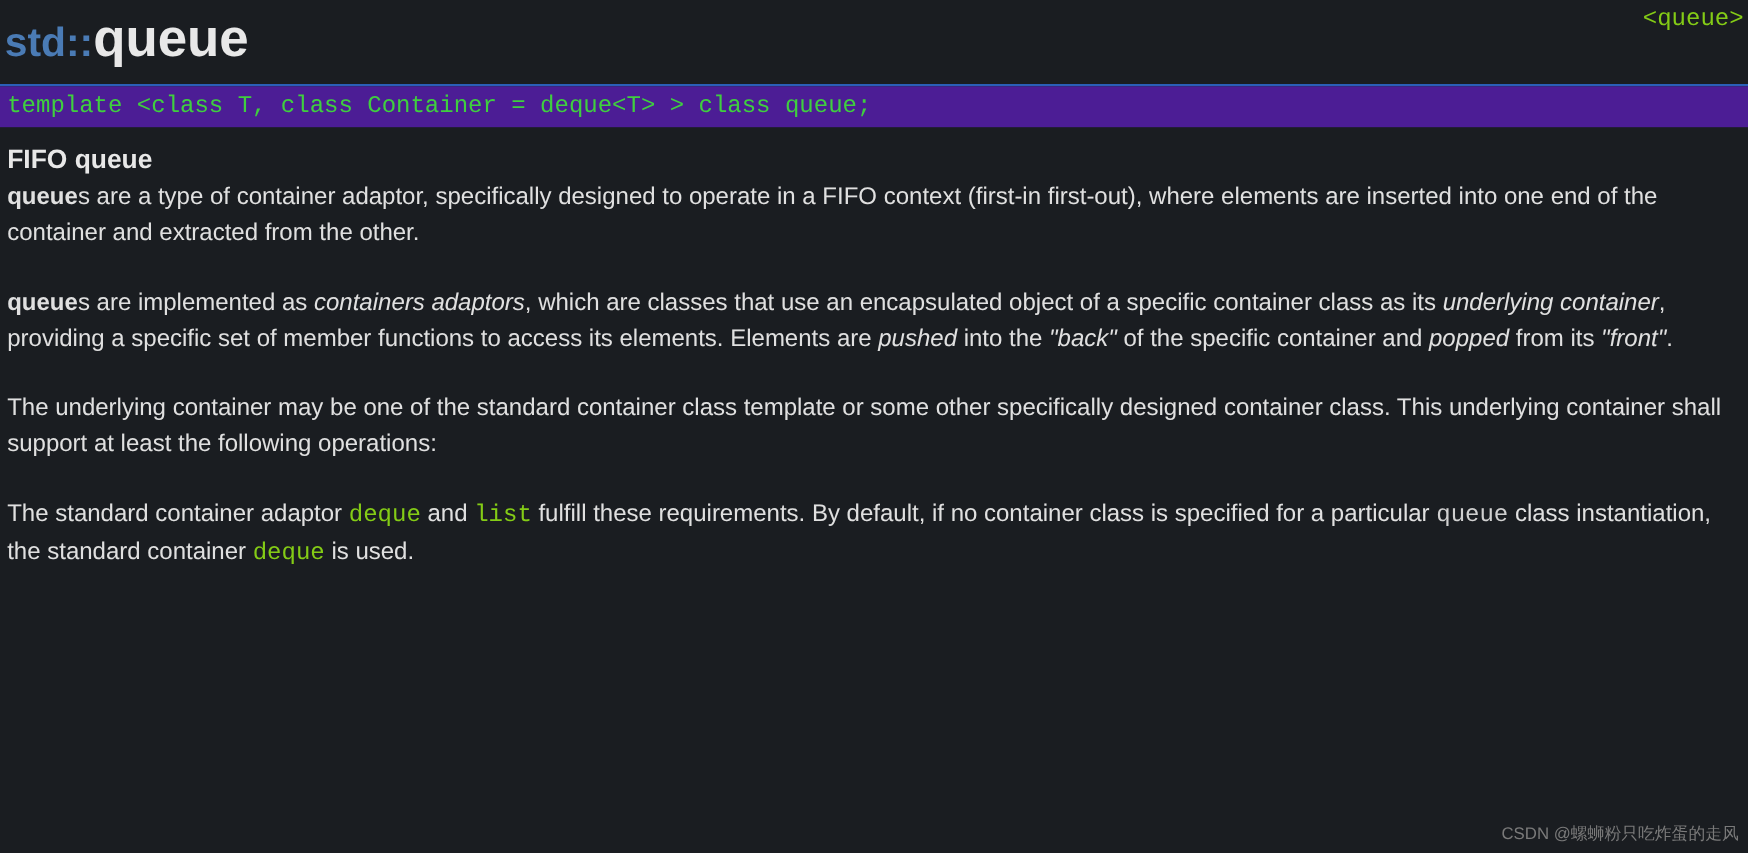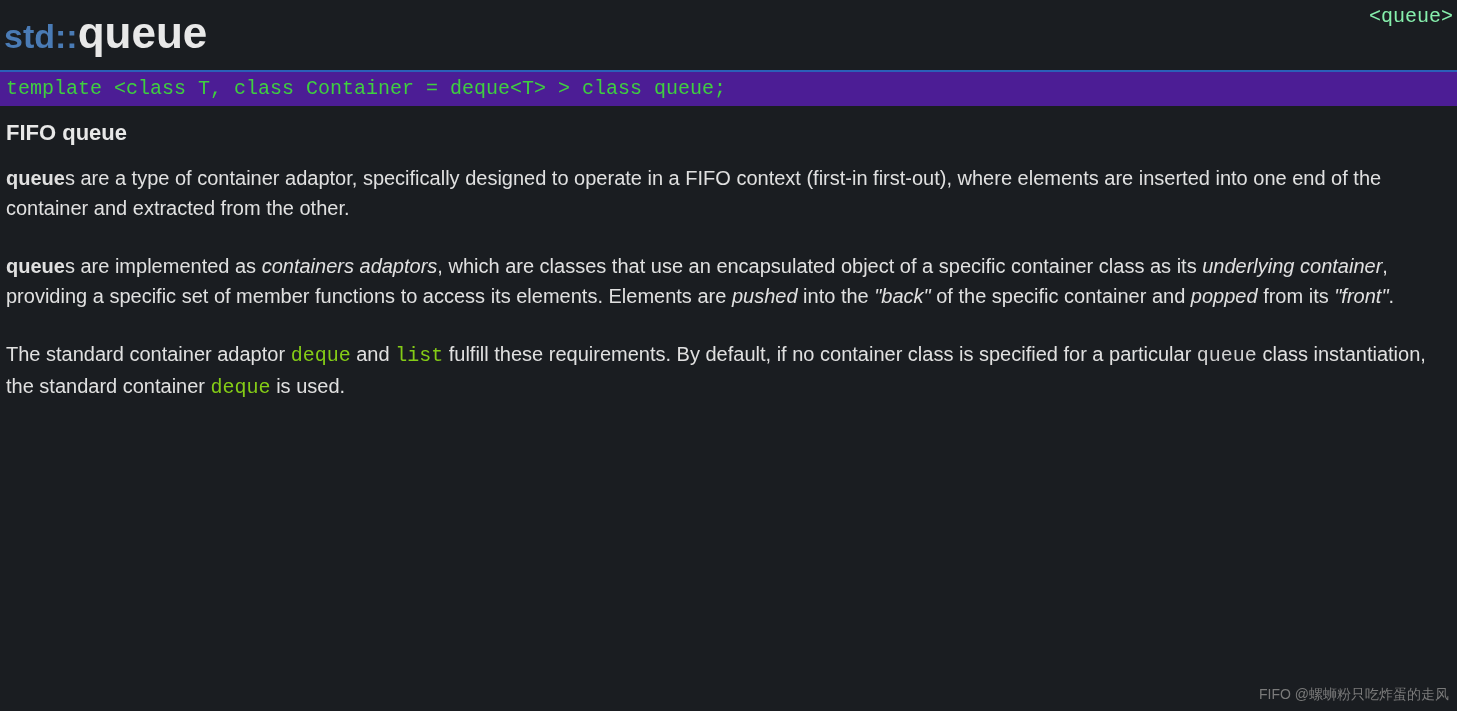--- a/index.html
+++ b/index.html
@@ -13,21 +13,21 @@
     height: 711px;
     overflow: hidden;
     position: relative;
   }
   .header-link {
     position: absolute;
     top: 2px;
     right: 4px;
     font-family: "Courier New", monospace;
     font-size: 20px;
-    color: #86efac;
+    color: #84cc16;
   }
   .title-row {
     padding: 0 4px 4px 4px;
   }
   .ns {
     color: #4a7bb5;
     font-family: Verdana, sans-serif;
     font-size: 34px;
     font-weight: bold;
     vertical-align: baseline;
@@ -52,21 +52,20 @@
     padding: 2px 6px;
     white-space: pre;
   }
   .content {
     padding: 10px 6px 0 6px;
   }
   .subtitle {
     font-weight: bold;
     font-size: 22px;
     color: #e8e8e8;
-    margin-bottom: 14px;
   }
   .para {
     font-size: 20px;
     color: #e0e0e0;
     margin-bottom: 28px;
   }
   .para b { font-weight: bold; }
   .para i { font-style: italic; }
   .mono {
     font-family: "Courier New", monospace;
@@ -110,20 +109,21 @@
   <div class="subtitle">FIFO queue</div>
 
   <div class="para">
     <b>queue</b><span>s are a type of container adaptor, specifically designed to operate in a FIFO context (first-in first-out), where elements are inserted into one end of the container and extracted from the other.</span>
   </div>
 
   <div class="para">
     <b>queue</b><span>s are implemented as </span><i>containers adaptors</i><span>, which are classes that use an encapsulated object of a specific container class as its </span><i>underlying container</i><span>, providing a specific set of member functions to access its elements. Elements are </span><i>pushed</i><span> into the </span><i>"back"</i><span> of the specific container and </span><i>popped</i><span> from its </span><i>"front"</i><span>.</span>
   </div>
 
+  <div class="para">The underlying container may be one of the standard container class template or some other specifically designed container class. This underlying container shall support at least the following operations:</div>
 
 
   <div class="para">
     <span>The standard container adaptor </span><span class="mono-link">deque</span><span> and </span><span class="mono-link">list</span><span> fulfill these requirements. By default, if no container class is specified for a particular </span><span class="mono">queue</span><span> class instantiation, the standard container </span><span class="mono-link">deque</span><span> is used.</span>
   </div>
 </div>
 
-<div class="watermark">FIFO @螺蛳粉只吃炸蛋的走风</div>
+<div class="watermark">CSDN @螺蛳粉只吃炸蛋的走风</div>
 
 </body></html>

